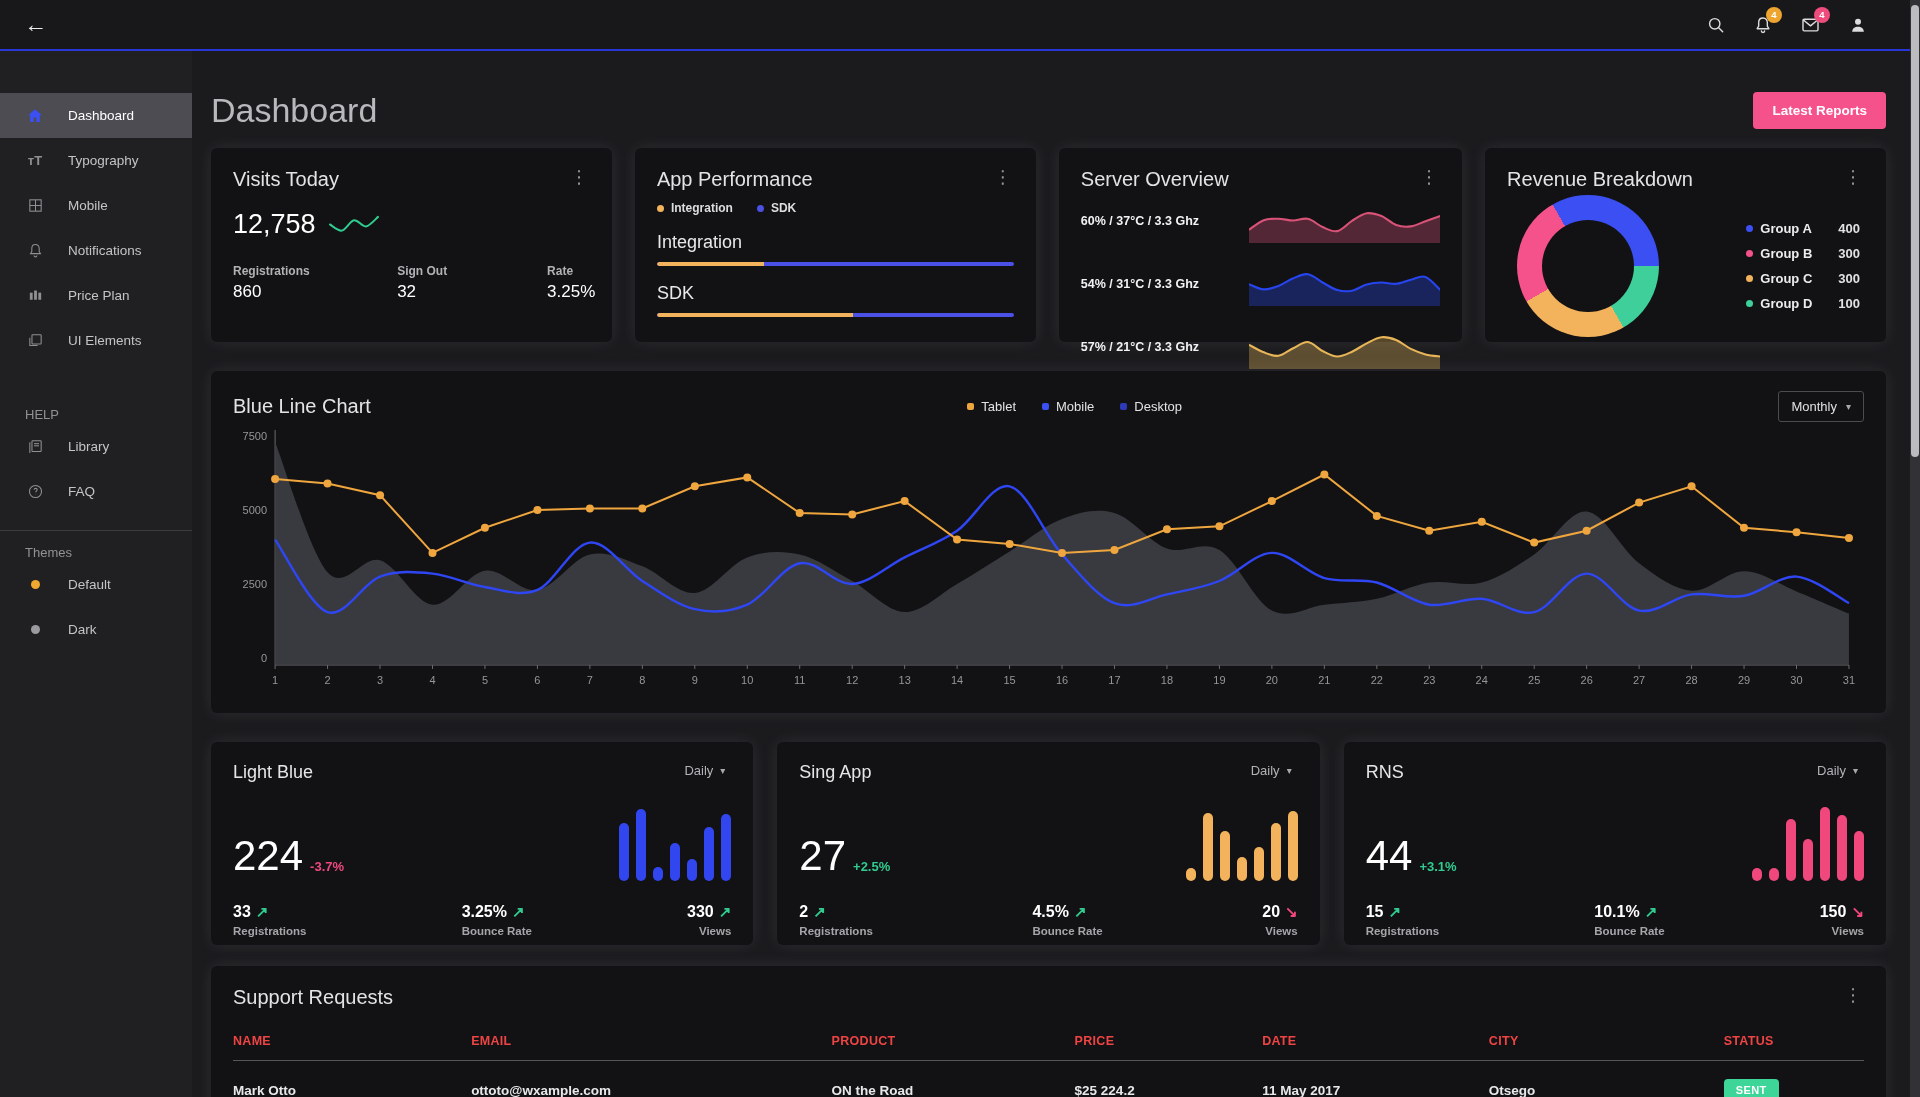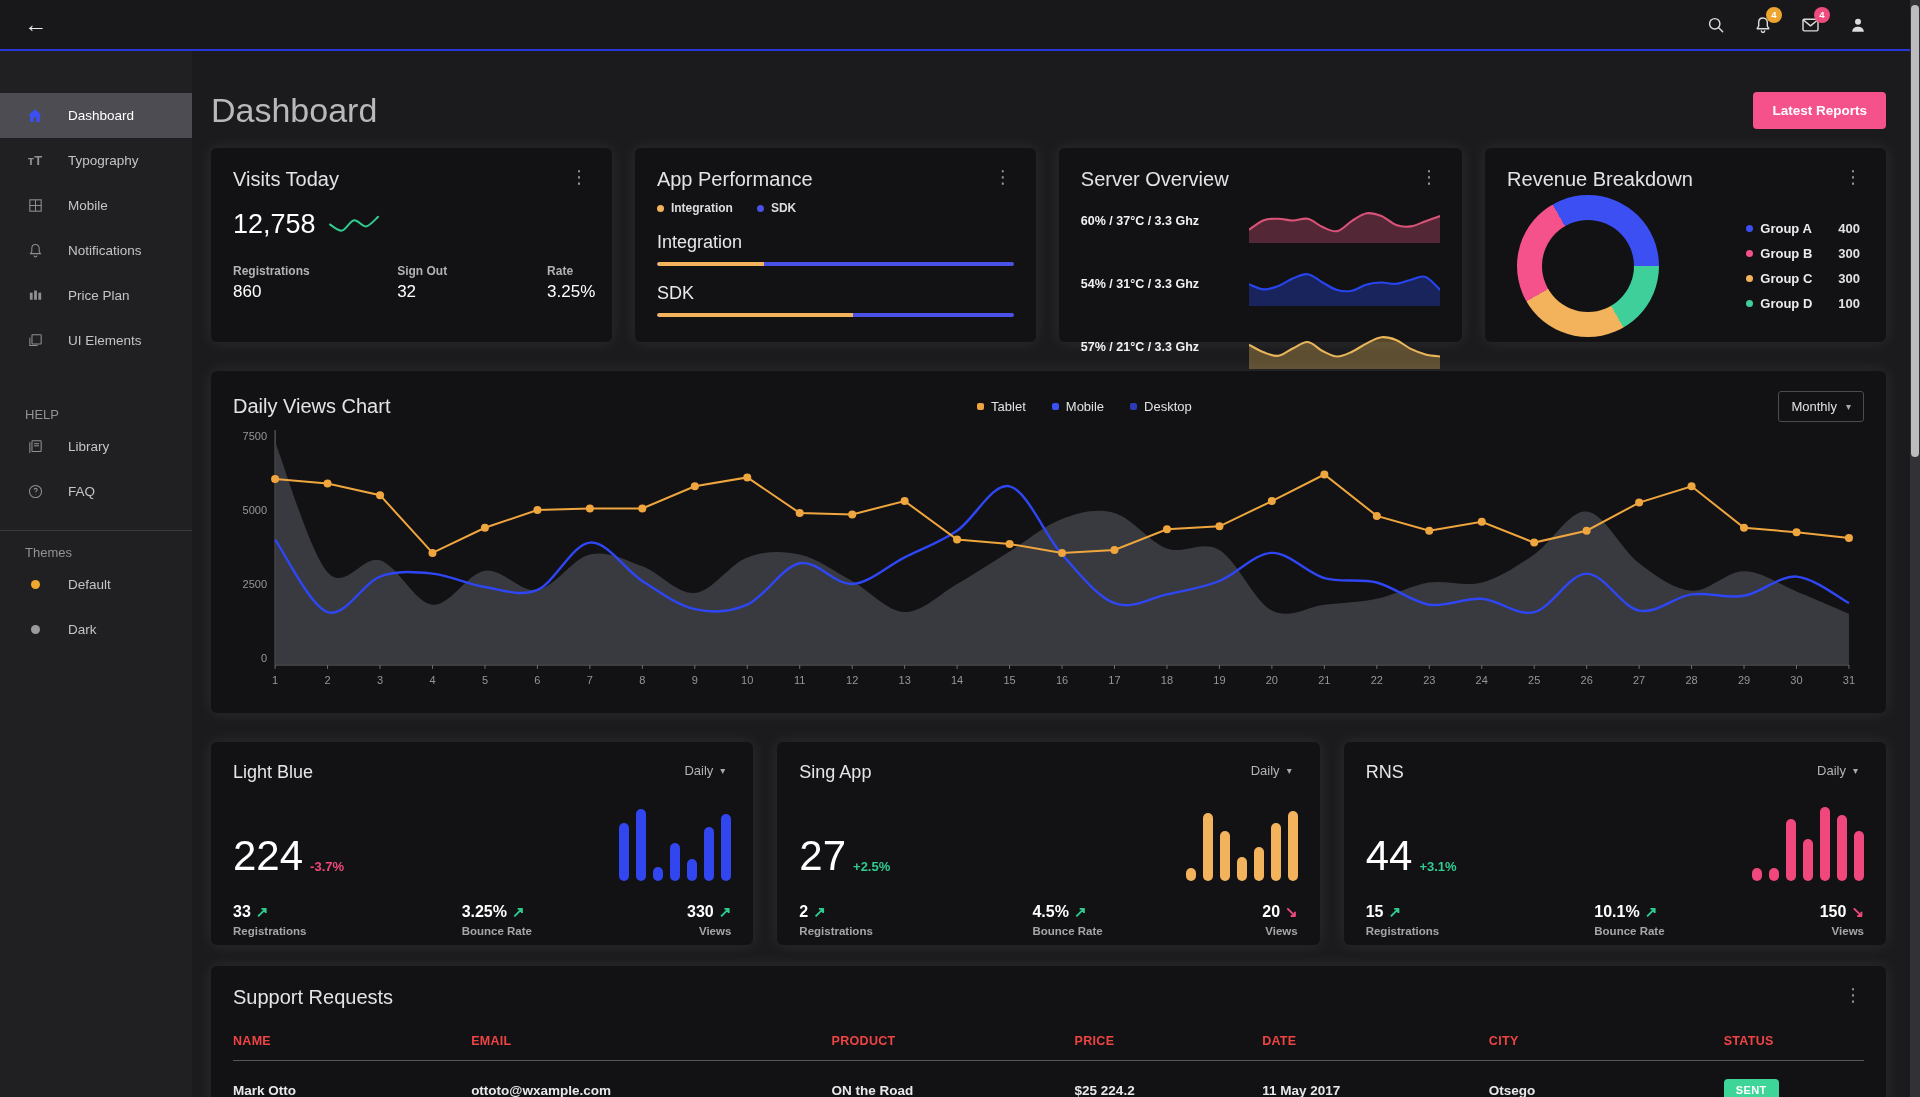--- a/index.html
+++ b/index.html
@@ -375,21 +375,21 @@
             <span class="rev-name">Group D</span>
             <span class="rev-val">100</span>
           </li>
         </ul>
       </div>
     </div>
   </section>
 
   <section class="card chart-panel">
     <div class="chart-head">
-      <span class="card-title">Daily Views Chart</span>
+      <span class="card-title">Blue Line Chart</span>
       <div class="chart-legend">
         <span class="li">
           <span class="sq" style="background: rgb(240, 166, 62);"></span>
           <span>Tablet</span>
         </span>
         <span class="li">
           <span class="sq" style="background: rgb(58, 80, 243);"></span>
           <span>Mobile</span>
         </span>
         <span class="li">

